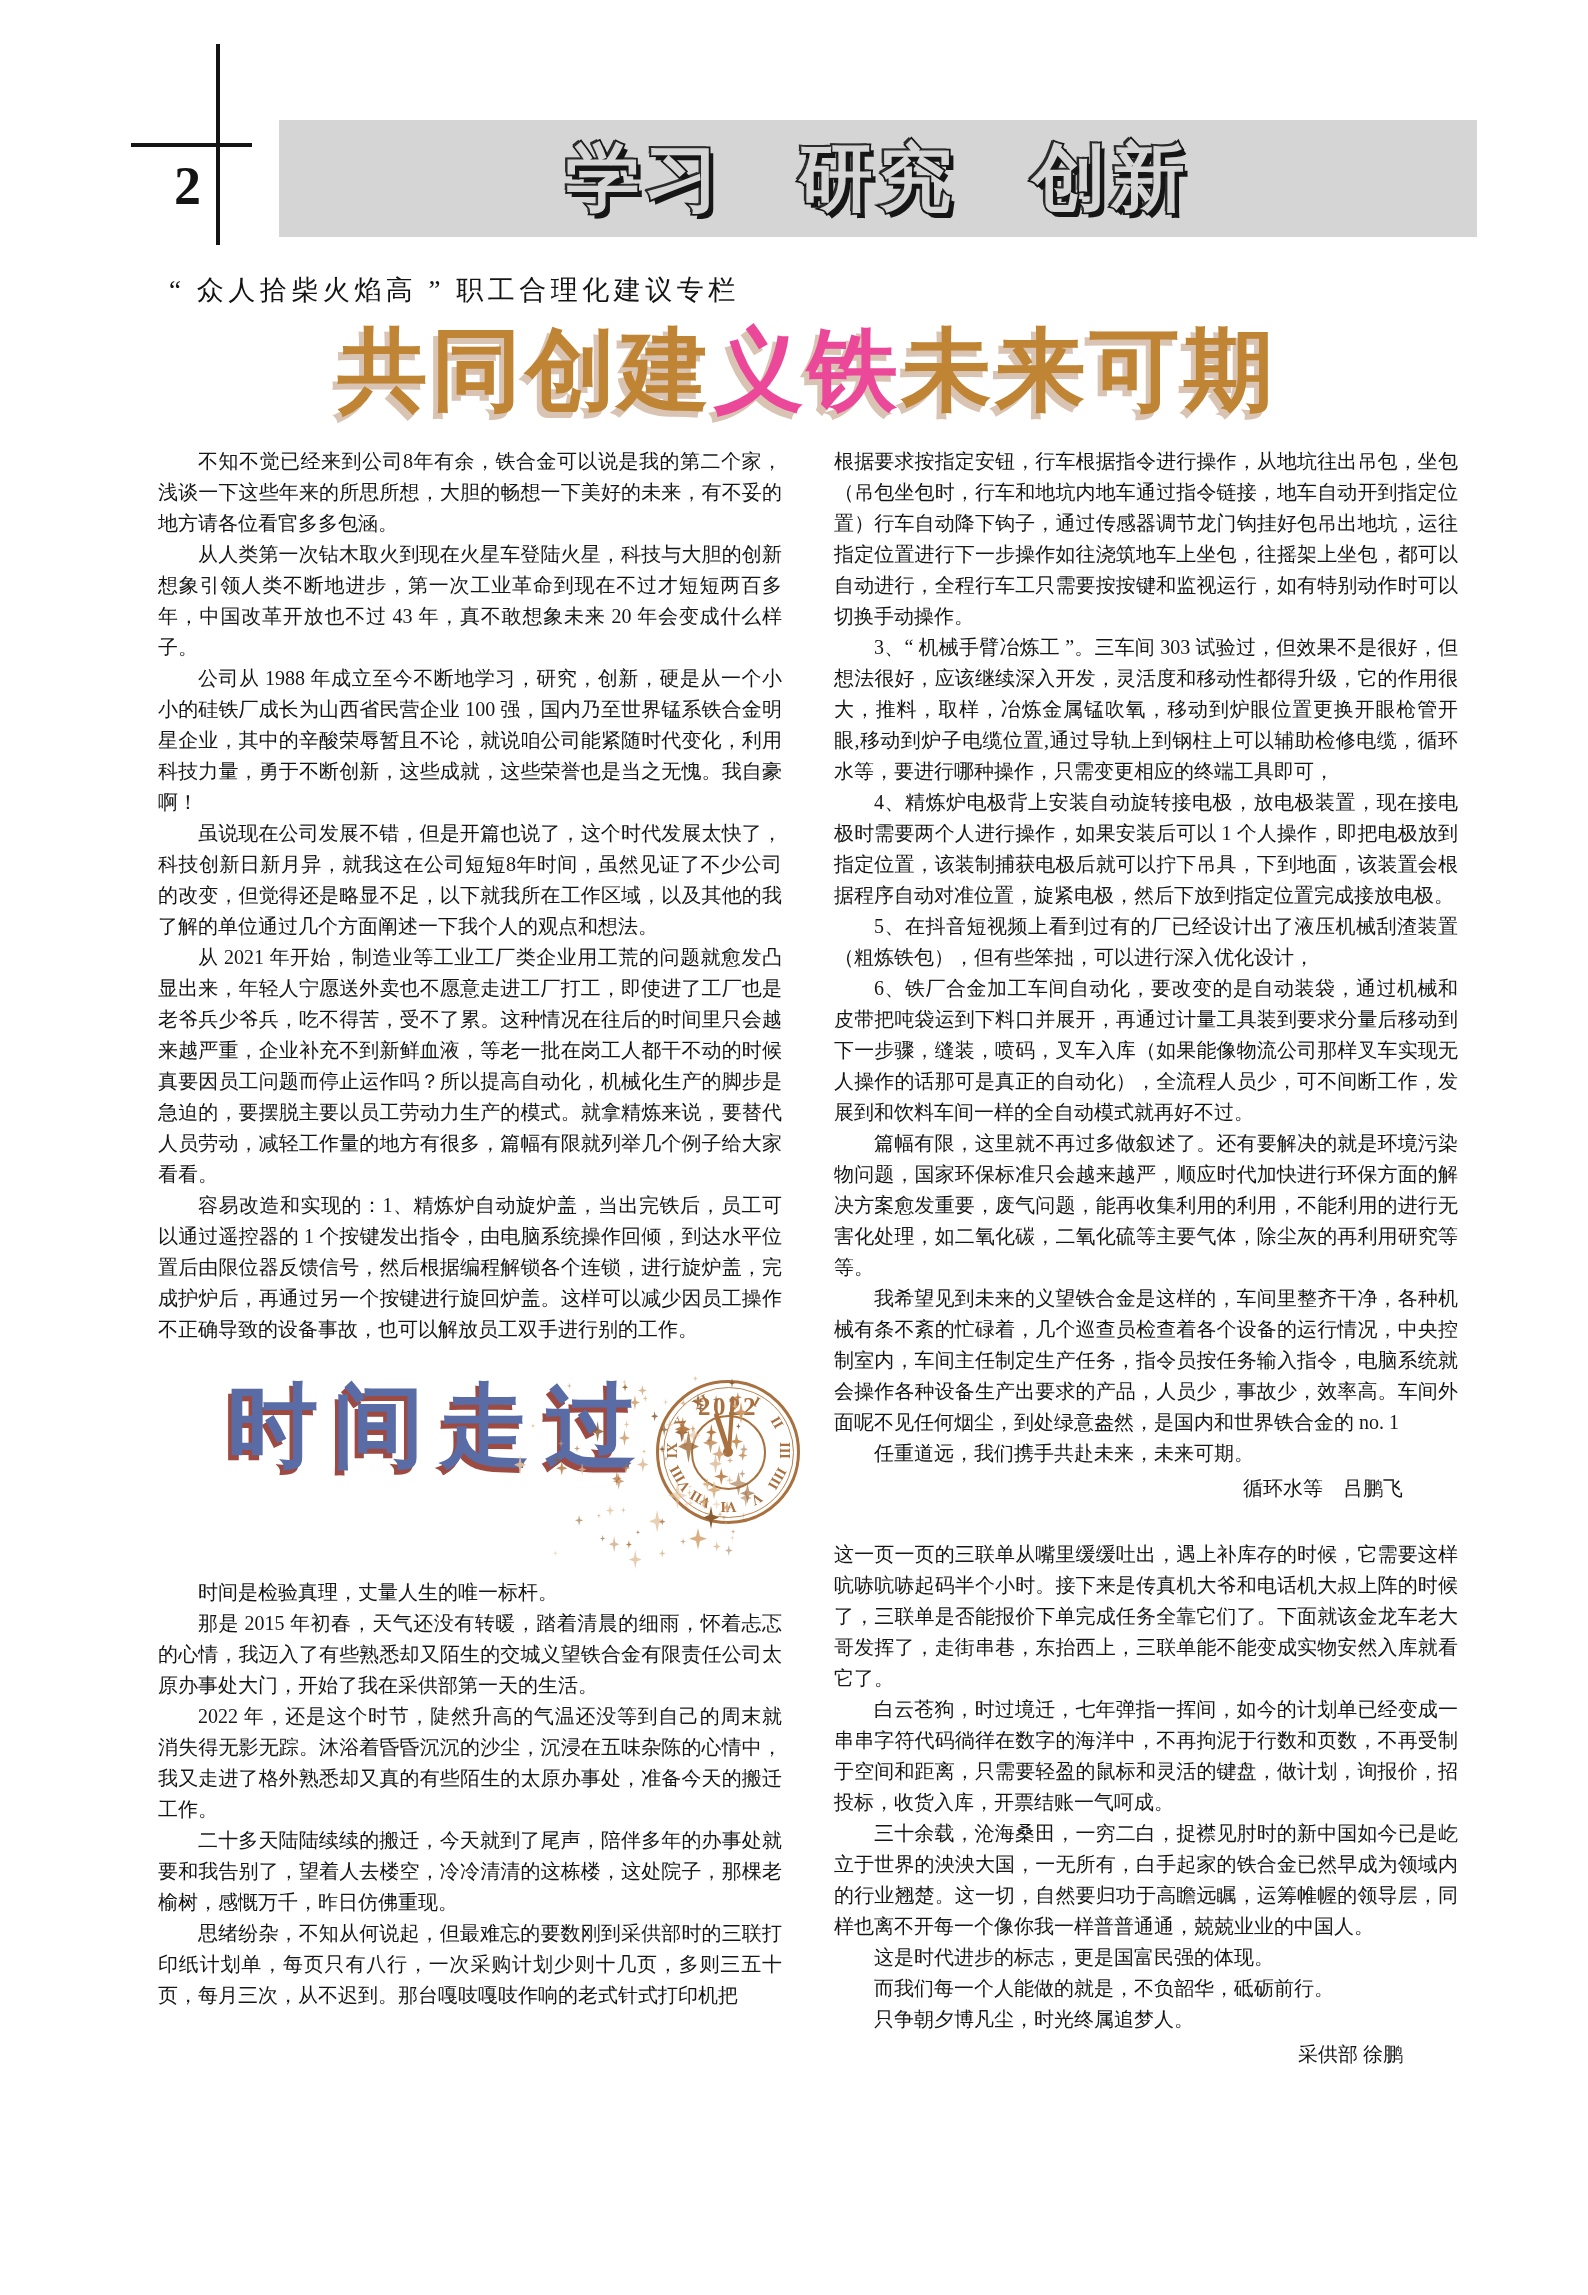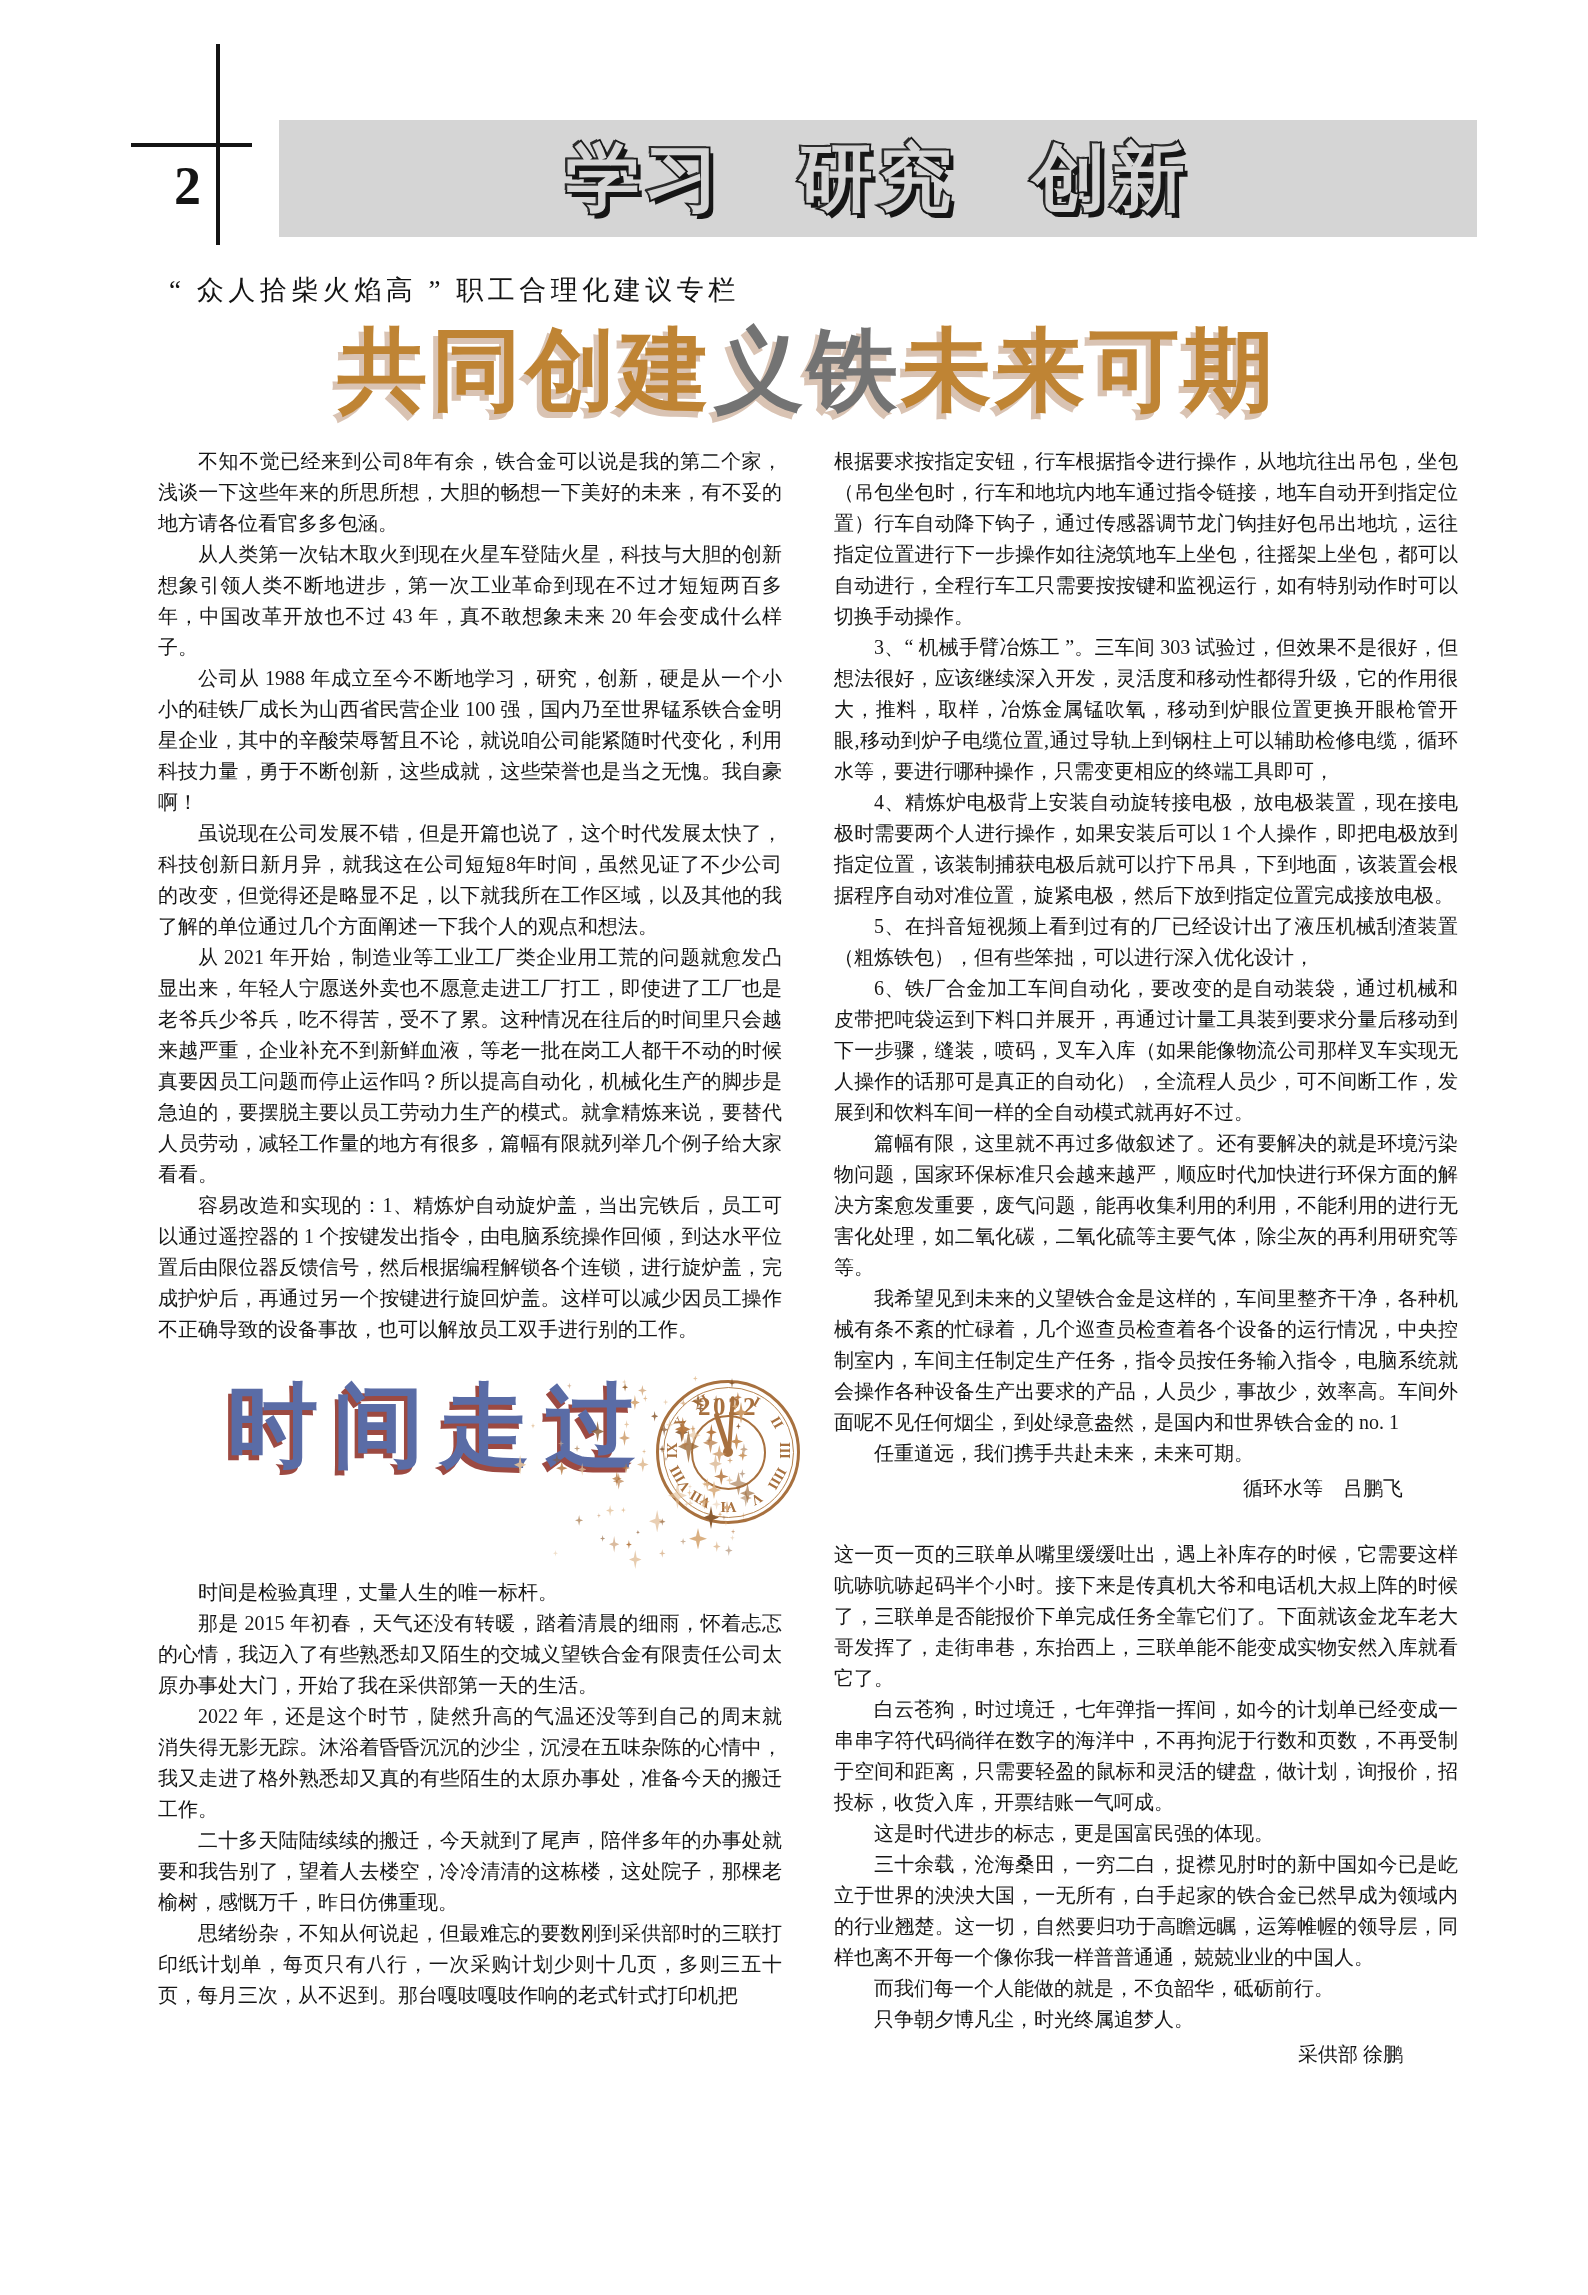--- a/index.html
+++ b/index.html
@@ -89,21 +89,21 @@
   <div class="page-number">2</div>
 
   <div class="banner">
       <span class="banner-word">学习</span>
       <span class="banner-word">研究</span>
       <span class="banner-word">创新</span>
     </div>
 
   <div class="tagline">“ 众人拾柴火焰高 ” 职工合理化建议专栏</div>
 
-  <h1 class="main-title"><span class="tseg" style="color: rgb(191, 132, 52);">共同创建</span><span class="tseg" style="color: #737373; margin-top: 15px;">义铁</span><span class="tseg" style="color: rgb(191, 132, 52);">未来可期</span></h1>
+  <h1 class="main-title"><span class="tseg" style="color: rgb(191, 132, 52);">共同创建</span><span class="tseg" style="color: #ec4899; margin-top: 15px;">义铁</span><span class="tseg" style="color: rgb(191, 132, 52);">未来可期</span></h1>
 
   <div class="col col-left">
     <div>
         <p class="para">不知不觉已经来到公司8年有余，铁合金可以说是我的第二个家，浅谈一下这些年来的所思所想，大胆的畅想一下美好的未来，有不妥的地方请各位看官多多包涵。</p>
         <p class="para">从人类第一次钻木取火到现在火星车登陆火星，科技与大胆的创新想象引领人类不断地进步，第一次工业革命到现在不过才短短两百多年，中国改革开放也不过 43 年，真不敢想象未来 20 年会变成什么样子。</p>
         <p class="para">公司从 1988 年成立至今不断地学习，研究，创新，硬是从一个小小的硅铁厂成长为山西省民营企业 100 强，国内乃至世界锰系铁合金明星企业，其中的辛酸荣辱暂且不论，就说咱公司能紧随时代变化，利用科技力量，勇于不断创新，这些成就，这些荣誉也是当之无愧。我自豪啊！</p>
         <p class="para">虽说现在公司发展不错，但是开篇也说了，这个时代发展太快了，科技创新日新月异，就我这在公司短短8年时间，虽然见证了不少公司的改变，但觉得还是略显不足，以下就我所在工作区域，以及其他的我了解的单位通过几个方面阐述一下我个人的观点和想法。</p>
         <p class="para">从 2021 年开始，制造业等工业工厂类企业用工荒的问题就愈发凸显出来，年轻人宁愿送外卖也不愿意走进工厂打工，即使进了工厂也是老爷兵少爷兵，吃不得苦，受不了累。这种情况在往后的时间里只会越来越严重，企业补充不到新鲜血液，等老一批在岗工人都干不动的时候真要因员工问题而停止运作吗？所以提高自动化，机械化生产的脚步是急迫的，要摆脱主要以员工劳动力生产的模式。就拿精炼来说，要替代人员劳动，减轻工作量的地方有很多，篇幅有限就列举几个例子给大家看看。</p>
         <p class="para">容易改造和实现的：1、精炼炉自动旋炉盖，当出完铁后，员工可以通过遥控器的 1 个按键发出指令，由电脑系统操作回倾，到达水平位置后由限位器反馈信号，然后根据编程解锁各个连锁，进行旋炉盖，完成护炉后，再通过另一个按键进行旋回炉盖。这样可以减少因员工操作不正确导致的设备事故，也可以解放员工双手进行别的工作。</p>
       </div>
@@ -247,22 +247,22 @@
         <p class="para">6、铁厂合金加工车间自动化，要改变的是自动装袋，通过机械和皮带把吨袋运到下料口并展开，再通过计量工具装到要求分量后移动到下一步骤，缝装，喷码，叉车入库（如果能像物流公司那样叉车实现无人操作的话那可是真正的自动化），全流程人员少，可不间断工作，发展到和饮料车间一样的全自动模式就再好不过。</p>
         <p class="para">篇幅有限，这里就不再过多做叙述了。还有要解决的就是环境污染物问题，国家环保标准只会越来越严，顺应时代加快进行环保方面的解决方案愈发重要，废气问题，能再收集利用的利用，不能利用的进行无害化处理，如二氧化碳，二氧化硫等主要气体，除尘灰的再利用研究等等。</p>
         <p class="para">我希望见到未来的义望铁合金是这样的，车间里整齐干净，各种机械有条不紊的忙碌着，几个巡查员检查着各个设备的运行情况，中央控制室内，车间主任制定生产任务，指令员按任务输入指令，电脑系统就会操作各种设备生产出要求的产品，人员少，事故少，效率高。车间外面呢不见任何烟尘，到处绿意盎然，是国内和世界铁合金的 no. 1</p>
         <p class="para">任重道远，我们携手共赴未来，未来可期。</p>
       </div>
     <div class="signature">循环水等　吕鹏飞</div>
 
     <div>
         <p class="para noindent">这一页一页的三联单从嘴里缓缓吐出，遇上补库存的时候，它需要这样吭哧吭哧起码半个小时。接下来是传真机大爷和电话机大叔上阵的时候了，三联单是否能报价下单完成任务全靠它们了。下面就该金龙车老大哥发挥了，走街串巷，东抬西上，三联单能不能变成实物安然入库就看它了。</p>
         <p class="para">白云苍狗，时过境迁，七年弹指一挥间，如今的计划单已经变成一串串字符代码徜徉在数字的海洋中，不再拘泥于行数和页数，不再受制于空间和距离，只需要轻盈的鼠标和灵活的键盘，做计划，询报价，招投标，收货入库，开票结账一气呵成。</p>
+        <p class="para">三十余载，沧海桑田，一穷二白，捉襟见肘时的新中国如今已是屹立于世界的泱泱大国，一无所有，白手起家的铁合金已然早成为领域内的行业翘楚。这一切，自然要归功于高瞻远瞩，运筹帷幄的领导层，同样也离不开每一个像你我一样普普通通，兢兢业业的中国人。</p>
         <p class="para">这是时代进步的标志，更是国富民强的体现。</p>
-        <p class="para">三十余载，沧海桑田，一穷二白，捉襟见肘时的新中国如今已是屹立于世界的泱泱大国，一无所有，白手起家的铁合金已然早成为领域内的行业翘楚。这一切，自然要归功于高瞻远瞩，运筹帷幄的领导层，同样也离不开每一个像你我一样普普通通，兢兢业业的中国人。</p>
         <p class="para">而我们每一个人能做的就是，不负韶华，砥砺前行。</p>
         <p class="para">只争朝夕博凡尘，时光终属追梦人。</p>
       </div>
     <div class="signature">采供部 徐鹏</div>
   </div>
 
 </div>
 
 
 </body></html>

